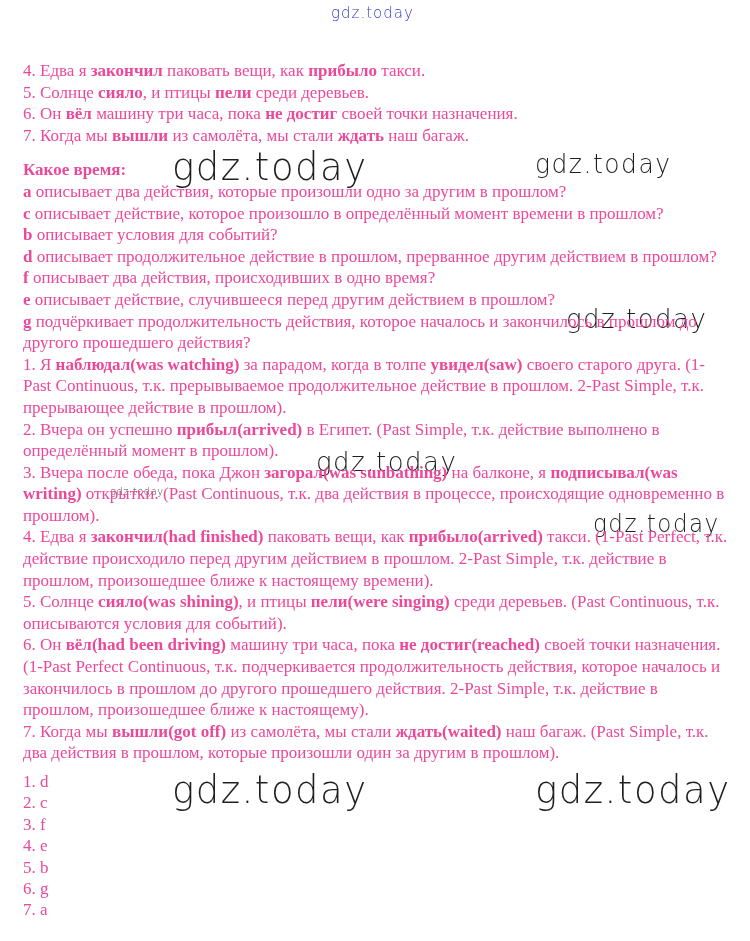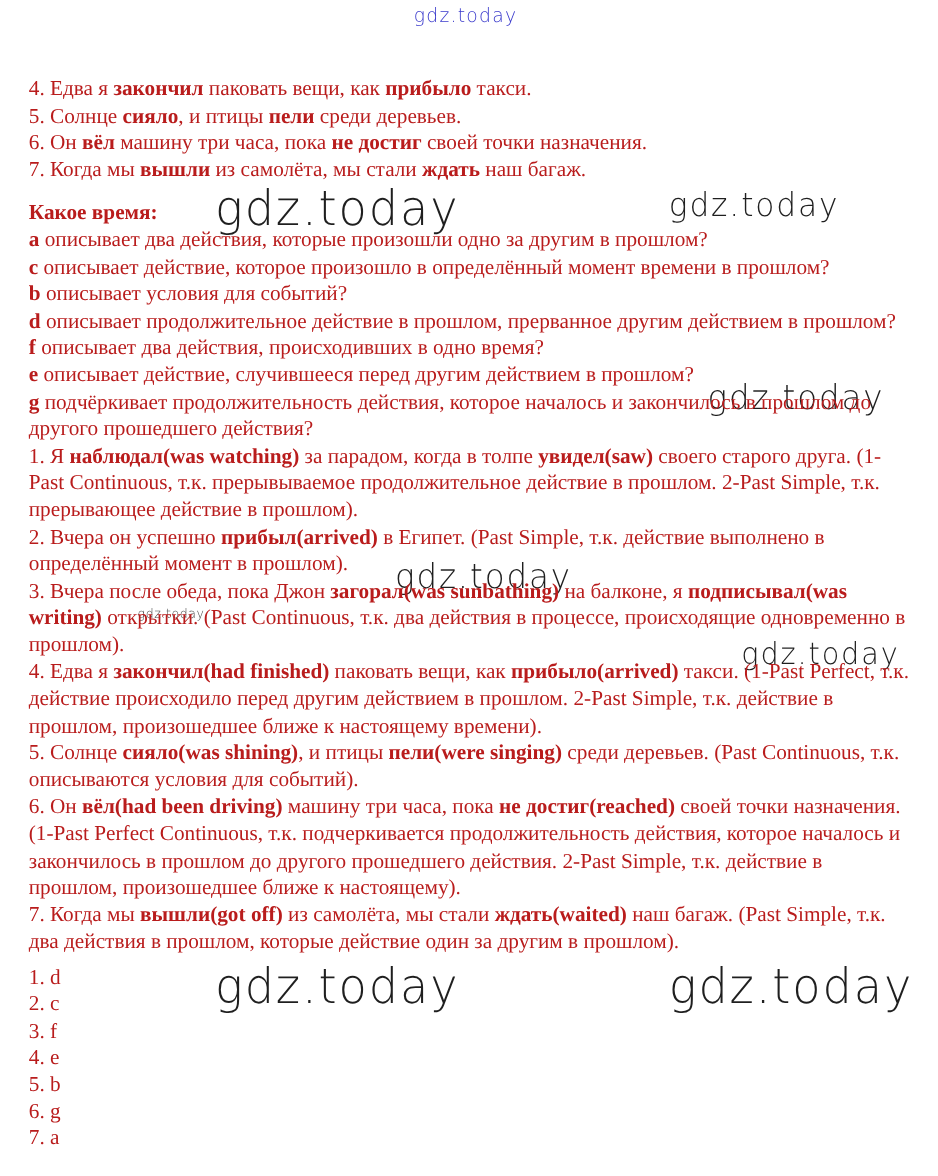--- a/index.html
+++ b/index.html
@@ -13,21 +13,21 @@
     position:relative;
     width:648px;height:941px;
     background:#ffffff;
   }
   .content{
     position:absolute;
     left:23px; top:60px;
     width:707px;
     font-size:17px;
     line-height:21.6px;
-    color:#b91c1c;
+    color:#ec4899;
   }
   .content p{margin:0;padding:0;}
   .heading{
     font-weight:bold;
     margin-top:13px !important;
   }
   .answer-key{
     margin-top:7px;
   }
   .answer-key p{
@@ -86,21 +86,21 @@
     <p><b>f</b> <span>описывает два действия, происходивших в одно время?</span></p>
     <p><b>e</b> <span>описывает действие, случившееся перед другим действием в прошлом?</span></p>
     <p><b>g</b> <span>подчёркивает продолжительность действия, которое началось и закончилось в прошлом до другого прошедшего действия?</span></p>
 
     <p><span>1. Я </span><b>наблюдал(was watching)</b><span> за парадом, когда в толпе </span><b>увидел(saw)</b><span> своего старого друга. (1-Past Continuous, т.к. прерывываемое продолжительное действие в прошлом. 2-Past Simple, т.к. прерывающее действие в прошлом).</span></p>
     <p><span>2. Вчера он успешно </span><b>прибыл(arrived)</b><span> в Египет. (Past Simple, т.к. действие выполнено в определённый момент в прошлом).</span></p>
     <p><span>3. Вчера после обеда, пока Джон </span><b>загорал(was sunbathing)</b><span> на балконе, я </span><b>подписывал(was writing)</b><span> открытки. (Past Continuous, т.к. два действия в процессе, происходящие одновременно в прошлом).</span></p>
     <p><span>4. Едва я </span><b>закончил(had finished)</b><span> паковать вещи, как </span><b>прибыло(arrived)</b><span> такси. (1-Past Perfect, т.к. действие происходило перед другим действием в прошлом. 2-Past Simple, т.к. действие в прошлом, произошедшее ближе к настоящему времени).</span></p>
     <p><span>5. Солнце </span><b>сияло(was shining)</b><span>, и птицы </span><b>пели(were singing)</b><span> среди деревьев. (Past Continuous, т.к. описываются условия для событий).</span></p>
     <p><span>6. Он </span><b>вёл(had been driving)</b><span> машину три часа, пока </span><b>не достиг(reached)</b><span> своей точки назначения. (1-Past Perfect Continuous, т.к. подчеркивается продолжительность действия, которое началось и закончилось в прошлом до другого прошедшего действия. 2-Past Simple, т.к. действие в прошлом, произошедшее ближе к настоящему).</span></p>
-    <p><span>7. Когда мы </span><b>вышли(got off)</b><span> из самолёта, мы стали </span><b>ждать(waited)</b><span> наш багаж. (Past Simple, т.к. два действия в прошлом, которые действие один за другим в прошлом).</span></p>
+    <p><span>7. Когда мы </span><b>вышли(got off)</b><span> из самолёта, мы стали </span><b>ждать(waited)</b><span> наш багаж. (Past Simple, т.к. два действия в прошлом, которые произошли один за другим в прошлом).</span></p>
 
     <div class="answer-key">
       <p>1. d</p>
       <p>2. c</p>
       <p>3. f</p>
       <p>4. e</p>
       <p>5. b</p>
       <p>6. g</p>
       <p>7. a</p>
     </div>

